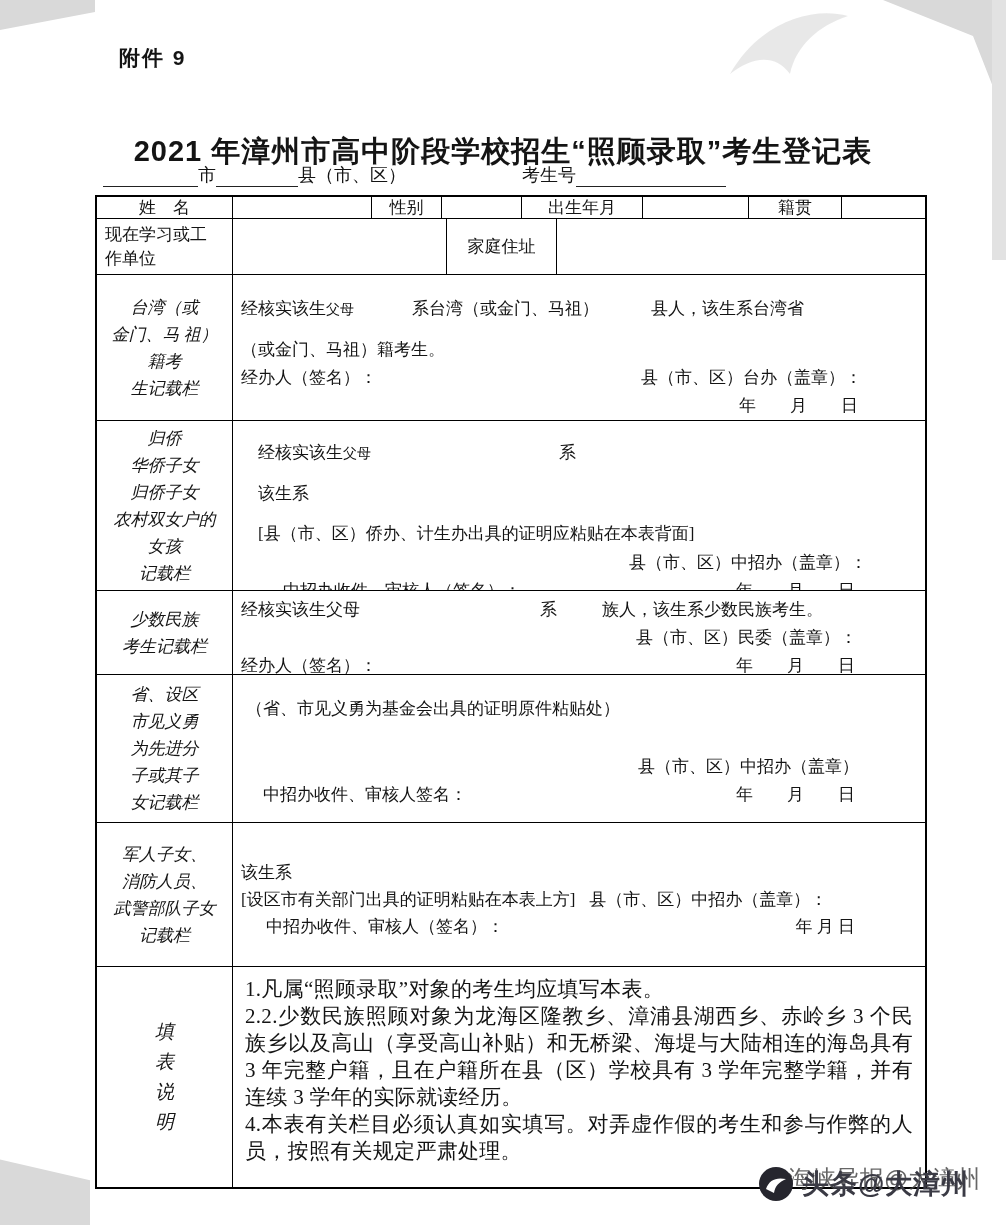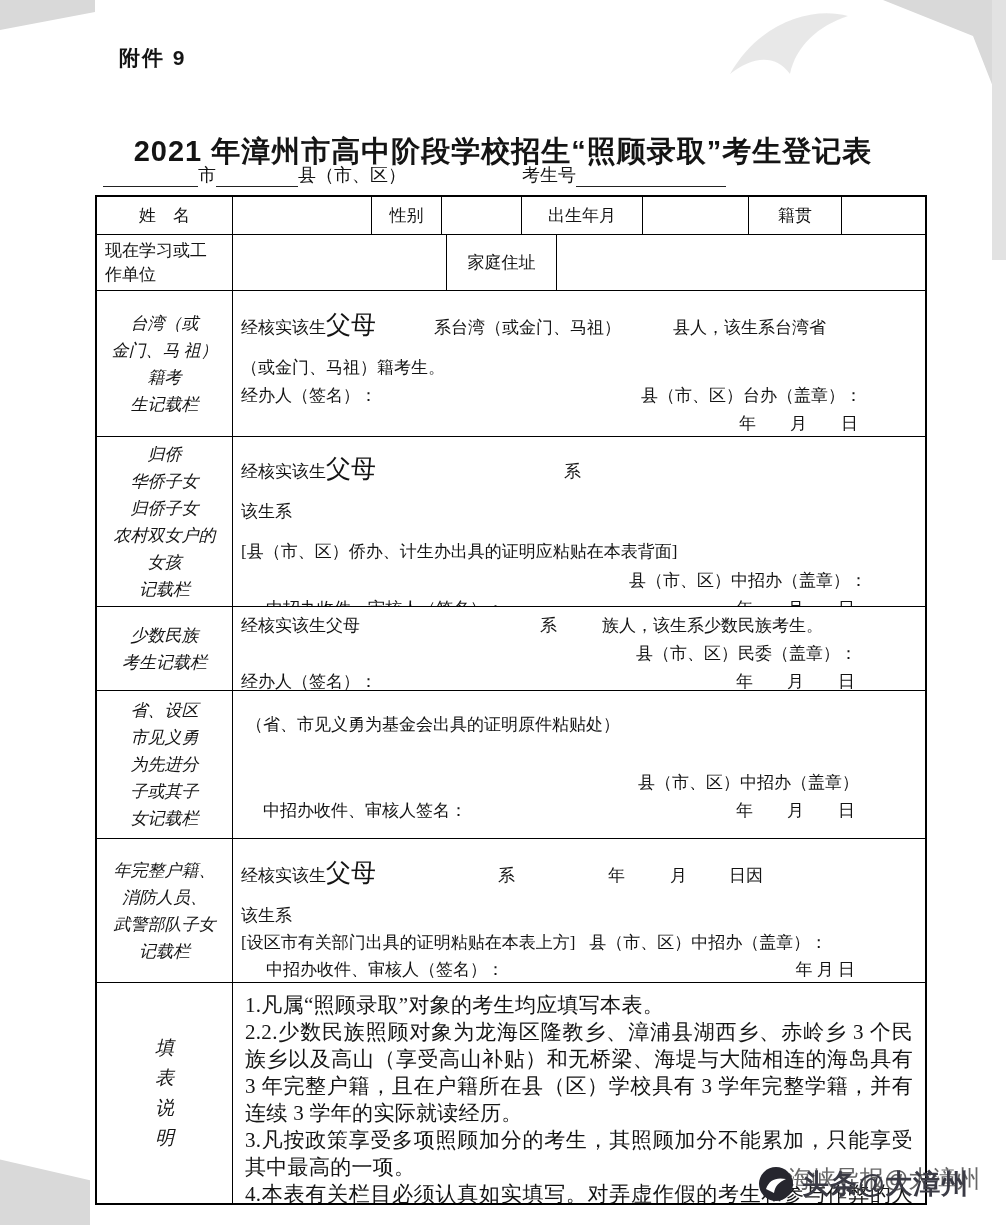--- a/index.html
+++ b/index.html
@@ -34,31 +34,31 @@
   .tbl{
     position:absolute;left:95px;top:195px;width:828px;border:2px solid #000;
     font-size:17px;
   }
   .row{display:flex;border-bottom:1px solid #000;box-sizing:border-box;}
   .row:last-child{border-bottom:none;}
   .cell{border-right:1px solid #000;box-sizing:border-box;display:flex;align-items:center;justify-content:center;text-align:center;overflow:hidden;}
   .cell.nbr{border-right:none;}
   .label{flex:0 0 136px;width:136px;flex-direction:column;line-height:27px;font-style:italic;}
   .content{flex:1;display:block;text-align:left;padding:0 8px;}
-  .r1{height:38px;}
+  .r1{height:22px;}
   .r2{height:56px;}
   .r3{height:146px;}
-  .r4{height:170px;}
+  .r4{height:170px;gap:17px;}
   .r5{height:84px;}
   .r6{height:148px;}
   .r7{height:144px;}
   .r8{height:220px;}
 
   .line{line-height:24px;white-space:nowrap;}
-  .big{font-size:25px;}
+  .big{font-size:14px;}
   .sp{display:inline-block;height:1px;}
   .flexline{display:flex;}
   .fill{flex:1;}
   .right{text-align:right;}
   .worklabel{align-items:flex-start;flex-direction:column;text-align:left;padding-left:8px;line-height:24px;}
   .noteslabel{line-height:30px;font-size:19px;}
   .notes-content{padding:9px 12px 4px 12px;}
   .notes-content p{margin:0;font-size:21px;line-height:27px;text-align:justify;letter-spacing:.3px;}
 
   
@@ -193,29 +193,26 @@
           <div class="line flexline" style="margin-top:4px;padding-right:62px">
             <span style="margin-left:22px">中招办收件、审核人签名：</span>
               <span class="fill"></span>
               <span>年　　月　　日</span>
           </div>
         </div>
       </div>
 
       <div class="row r7">
         <div class="cell label">
-          <div>年完整户籍、</div>
+          <div>军人子女、</div>
           <div>消防人员、</div>
           <div>武警部队子女</div>
           <div>记载栏</div>
         </div>
         <div class="cell content nbr" style="padding-top:22px">
-          <div class="line">
-            <span>经核实该生</span><span class="big">父母</span><span class="sp" style="width:122px"></span><span>系</span><span class="sp" style="width:93px"></span><span>年</span><span class="sp" style="width:45px"></span><span>月</span><span class="sp" style="width:42px"></span><span>日因</span>
-          </div>
           <div class="line" style="margin-top:16px">该生系</div>
           <div class="line" style="margin-top:3px">
             <span>[设区市有关部门出具的证明粘贴在本表上方]</span><span class="sp" style="width:14px"></span><span>县（市、区）中招办（盖章）：</span>
           </div>
           <div class="line flexline" style="margin-top:3px;padding-right:62px">
             <span style="margin-left:25px">中招办收件、审核人（签名）：</span>
               <span class="fill"></span>
               <span>年 月 日</span>
           </div>
         </div>
@@ -224,21 +221,20 @@
       <div class="row r8">
         <div class="cell label noteslabel">
           <div>填</div>
           <div>表</div>
           <div>说</div>
           <div>明</div>
         </div>
         <div class="cell content nbr notes-content">
           <p>1.凡属“照顾录取”对象的考生均应填写本表。</p>
           <p>2.2.少数民族照顾对象为龙海区隆教乡、漳浦县湖西乡、赤岭乡 3 个民族乡以及高山（享受高山补贴）和无桥梁、海堤与大陆相连的海岛具有 3 年完整户籍，且在户籍所在县（区）学校具有 3 学年完整学籍，并有连续 3 学年的实际就读经历。</p>
-          <p>3.凡按政策享受多项照顾加分的考生，其照顾加分不能累加，只能享受其中最高的一项。</p>
           <p>4.本表有关栏目必须认真如实填写。对弄虚作假的考生和参与作弊的人员，按照有关规定严肃处理。</p>
         </div>
       </div>
 
     </div>
 
     <div class="wm-faint">海峡导报@大漳州</div>
     <div class="badge">
       <svg width="36" height="36" viewBox="0 0 36 36">
         <circle cx="18" cy="18" r="17" fill="#26262e"></circle>

